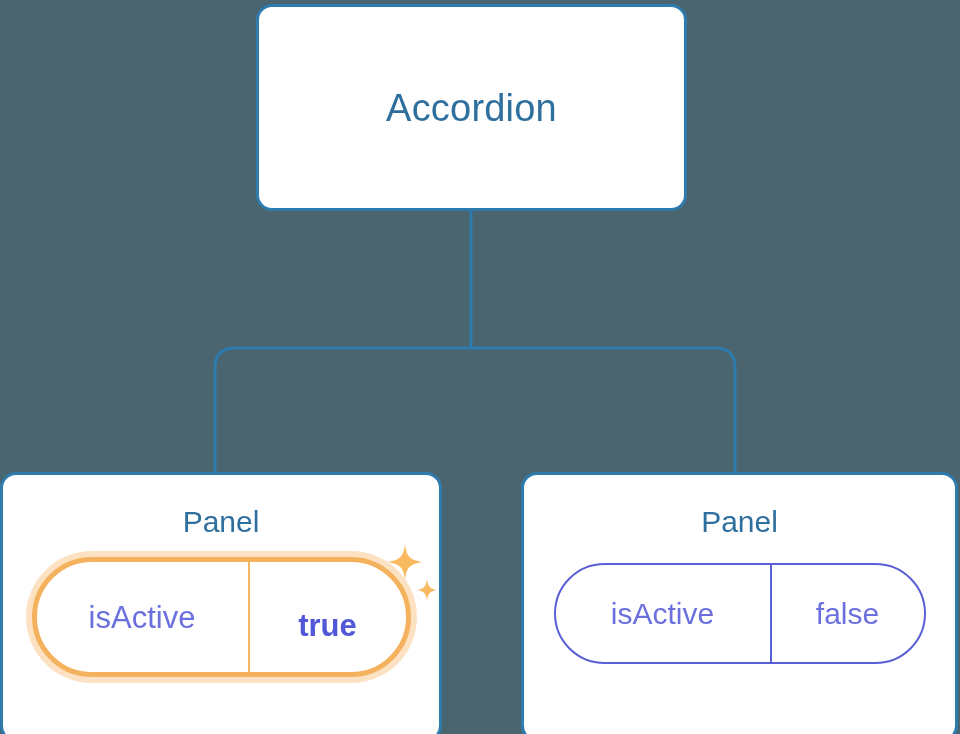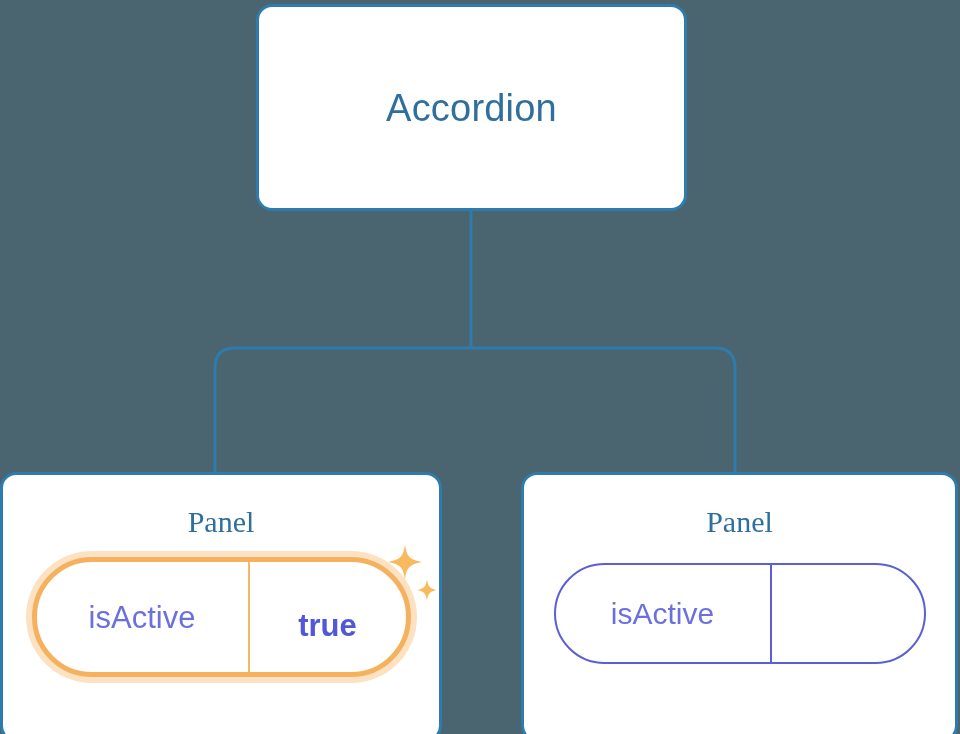--- a/index.html
+++ b/index.html
@@ -79,21 +79,20 @@
     left: 521px;
     width: 437px;
   }
 
   .node-title-panel {
     color: #2e6f9e;
     font-size: 30px;
     font-weight: 400;
     line-height: 1;
     margin-bottom: 20px;
-    font-family: Liberation Serif, serif;
   }
 
   .node-panel-right .node-title-panel {
     margin-bottom: 26px;
   }
 
   
   .pill {
     display: flex;
     align-items: stretch;
@@ -213,16 +212,19 @@
     <path fill="#f8b95f" d="M44 38 C44.9 45.6 46.9 47.6 54 49 C46.9 50.4 44.9 52.4 44 60 C43.1 52.4 41.1 50.4 34 49 C41.1 47.6 43.1 45.6 44 38 Z"></path>
   </svg>
 
   <div class="node node-panel node-panel-right">
     <span class="node-title-panel">Panel</span>
 
     <div class="pill pill-plain">
       <div class="pill-key">
         <span class="pill-key-text">isActive</span>
       </div>
+      <div class="pill-value">
+        <span class="pill-value-text">false</span>
+      </div>
     </div>
   </div>
 
 </div>
 
 </body></html>

